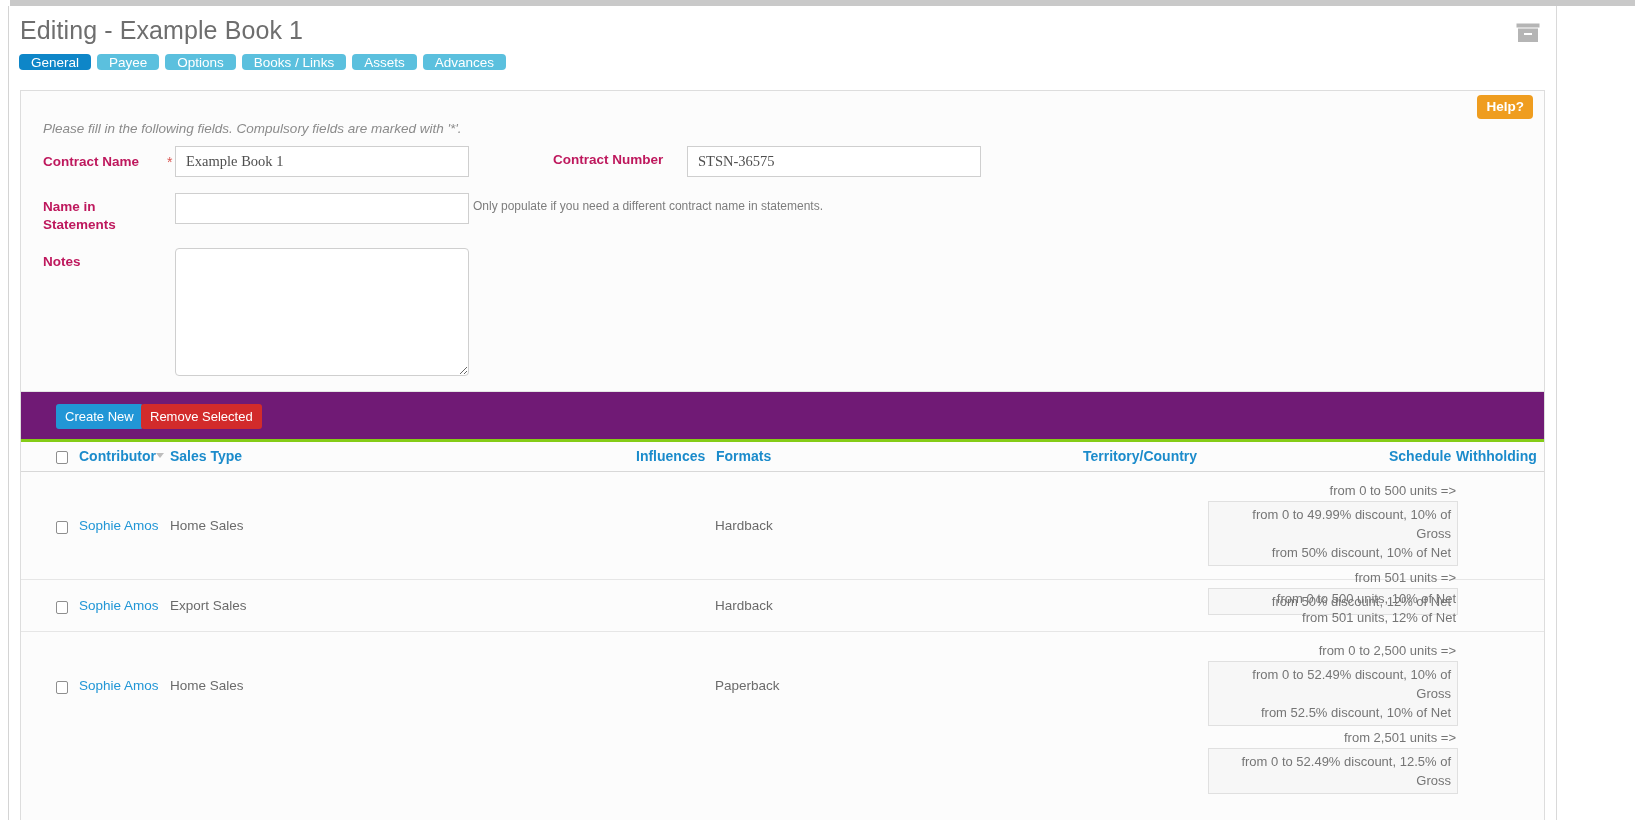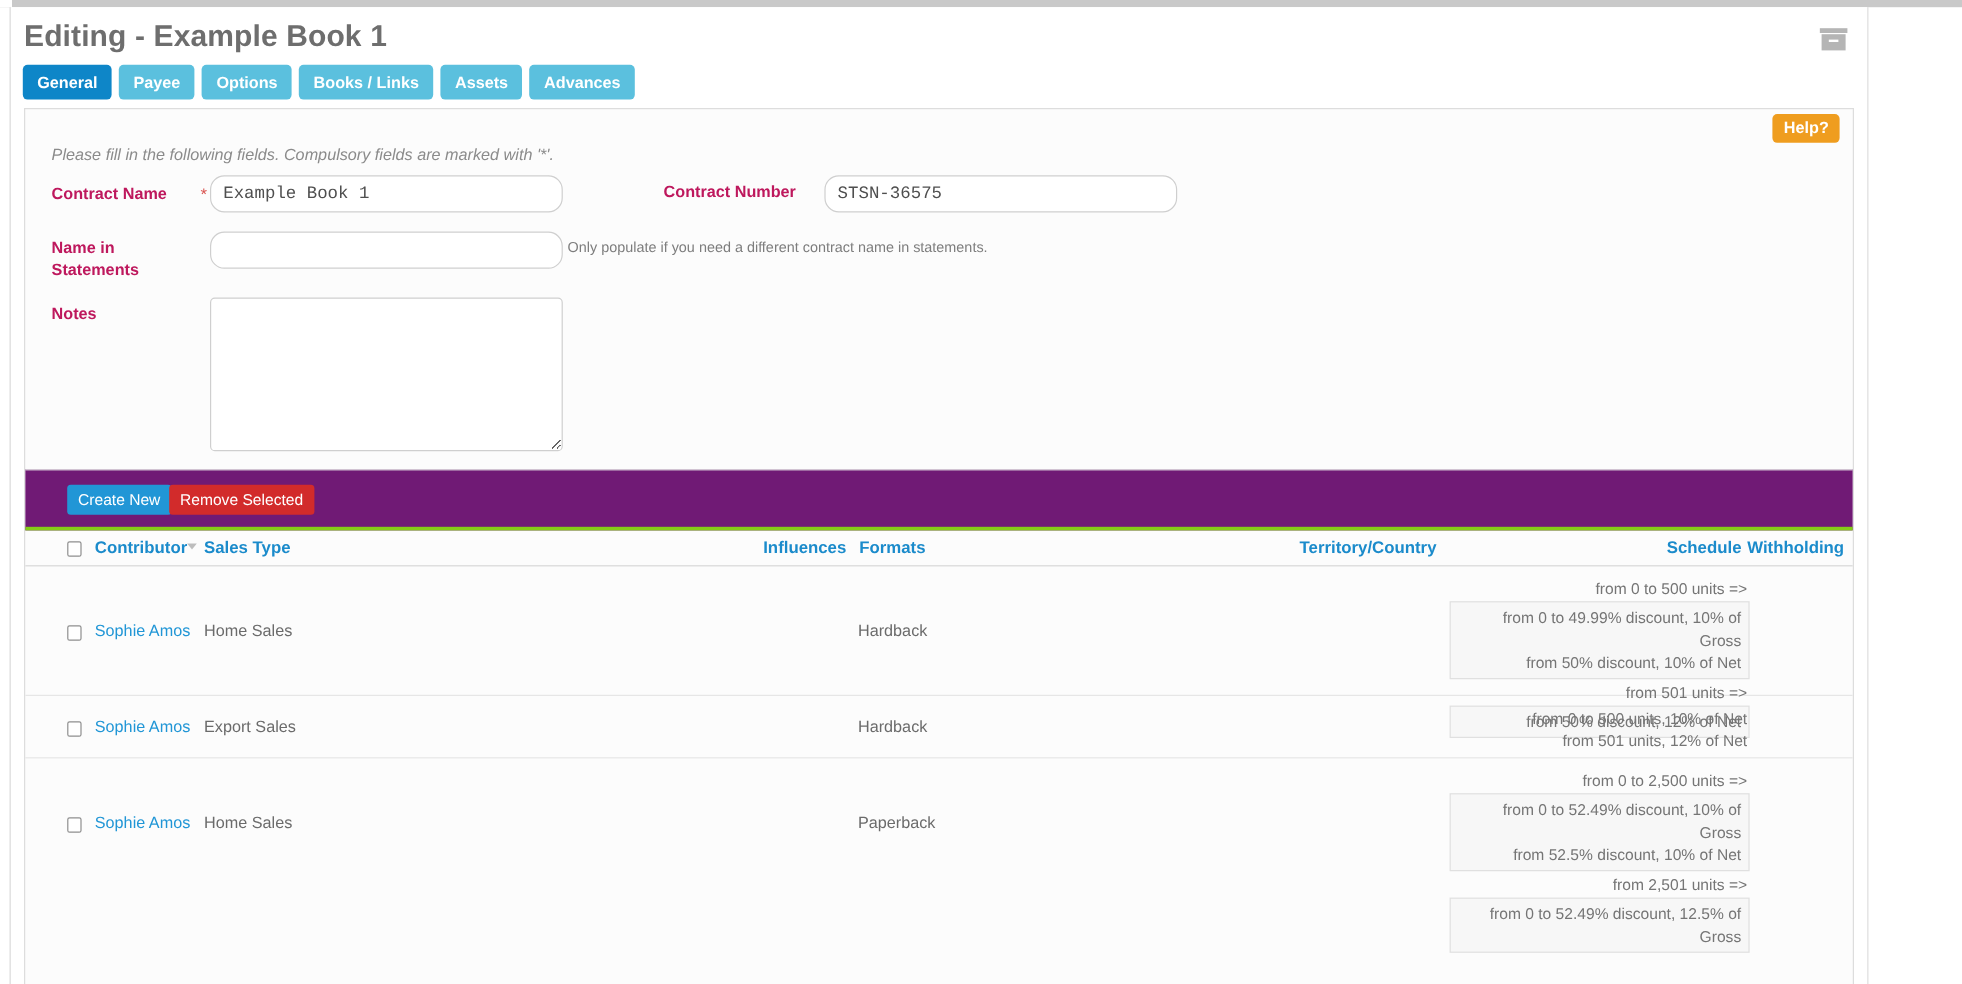--- a/index.html
+++ b/index.html
@@ -46,50 +46,49 @@
     width: 1547px; height: 814px;
     background: #ffffff;
   }
 
   
   .page-title {
     position: absolute;
     left: 11px; top: 10px;
     font-size: 25px;
     color: #6e6e6e;
-    font-weight: 700;
+    font-weight: 400;
     letter-spacing: .1px;
     white-space: nowrap;
   }
 
   .archive-icon {
     position: absolute;
     right: 16px; top: 17px;
     width: 24px; height: 20px;
   }
 
   
   .tabs {
     position: absolute;
     left: 10px; top: 48px;
     display: flex;
     gap: 6px;
   }
   .tab {
-    height: 29px;
+    height: 16px;
     padding: 0 12px;
     display: flex; align-items: center;
     background: #5bc0de;
     color: #ffffff;
     font-size: 13.5px;
     border-radius: 4px;
     white-space: nowrap;
     cursor: pointer;
     user-select: none;
-    font-weight: bold;
   }
   .tab.active { background: #0e86c8; }
 
   
   .panel {
     position: absolute;
     left: 11px; top: 84px;
     width: 1525px; height: 730px;
     background: #fcfcfc;
     border: 1px solid #dddddd;
@@ -131,23 +130,23 @@
   }
   .req-star {
     position: absolute;
     color: #d9534f;
     font-size: 14px;
     line-height: 14px;
   }
   .txt-input {
     position: absolute;
     border: 1px solid #cfcfcf;
-    border-radius: 12px;
-    background: #ffffff;
-    font-family: Liberation Mono, monospace;
+    border-radius: 0;
+    background: #ffffff;
+    font-family: Liberation Serif, serif;
     font-size: 14.5px;
     color: #4f4f4f;
     padding: 0 10px;
     outline: none;
   }
   .hint {
     position: absolute;
     font-size: 12px;
     color: #7d7d7d;
     white-space: nowrap;

